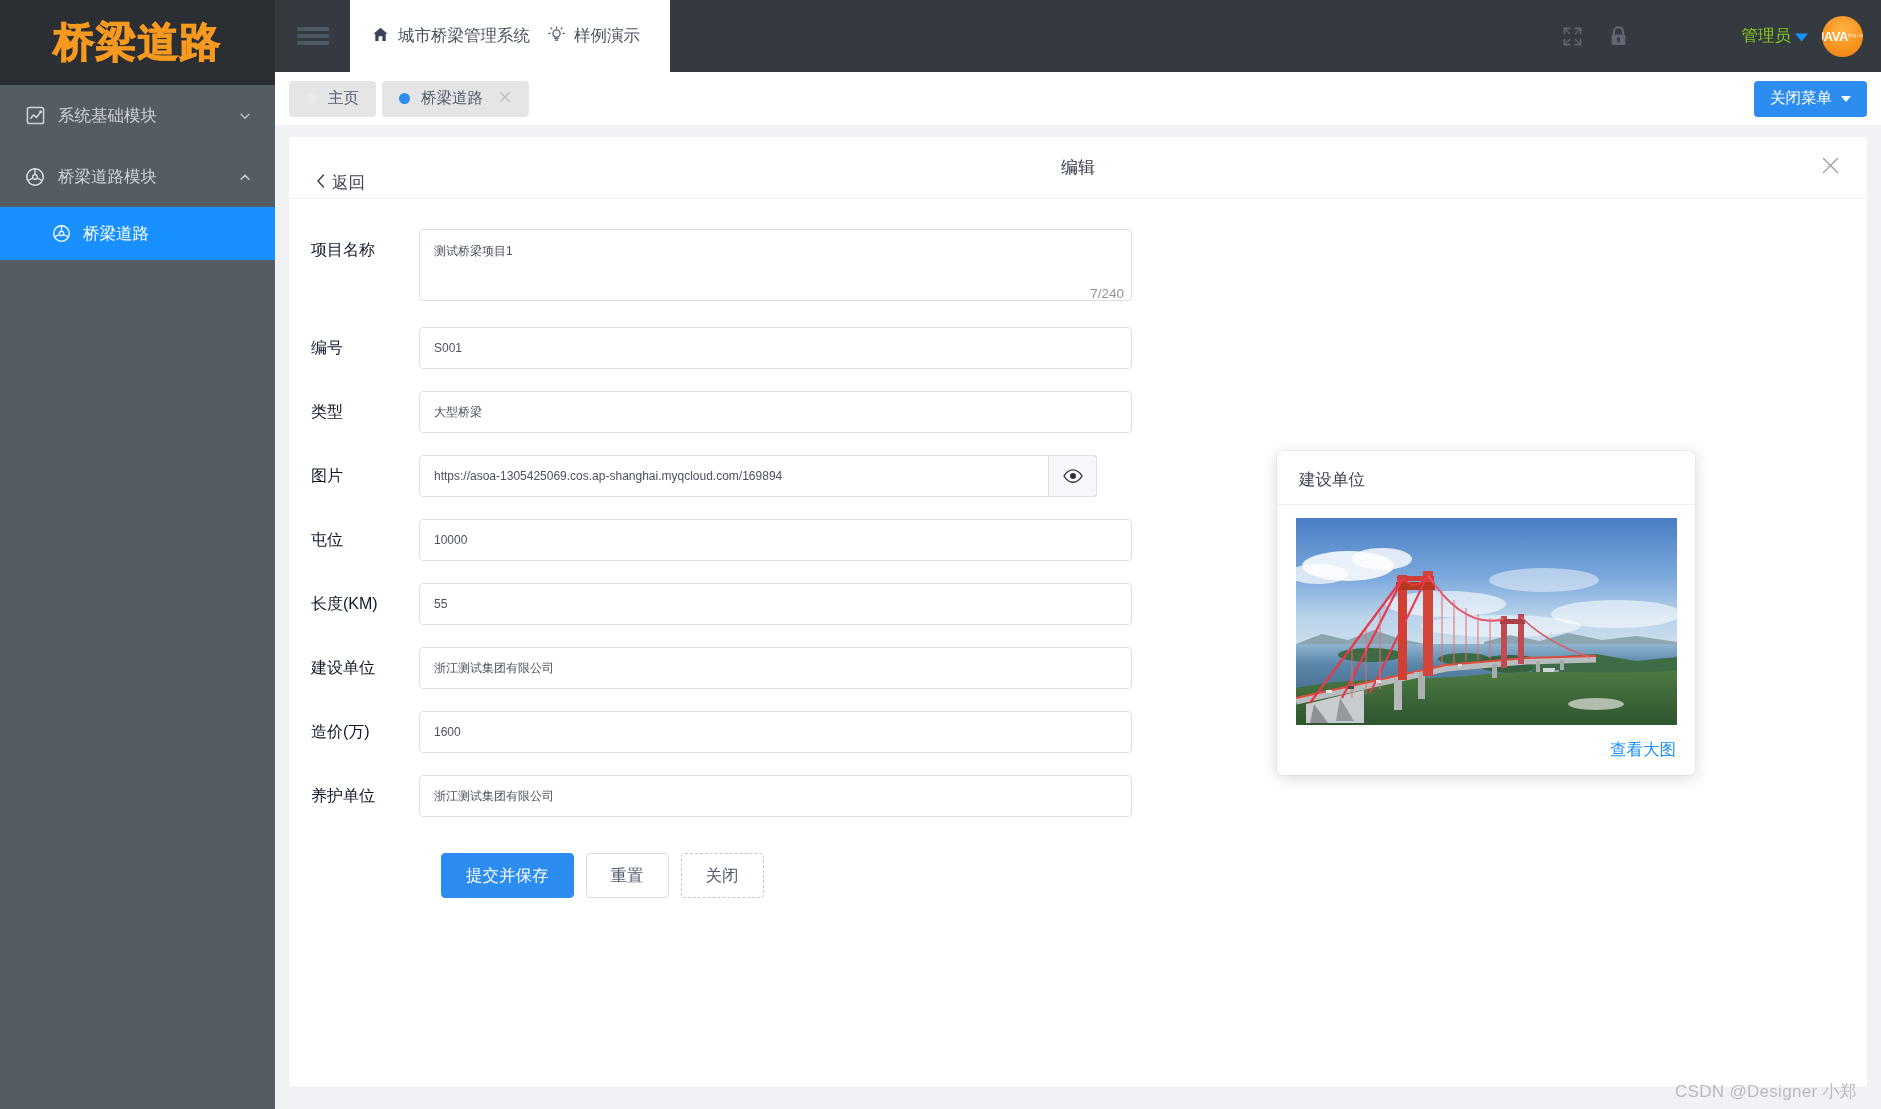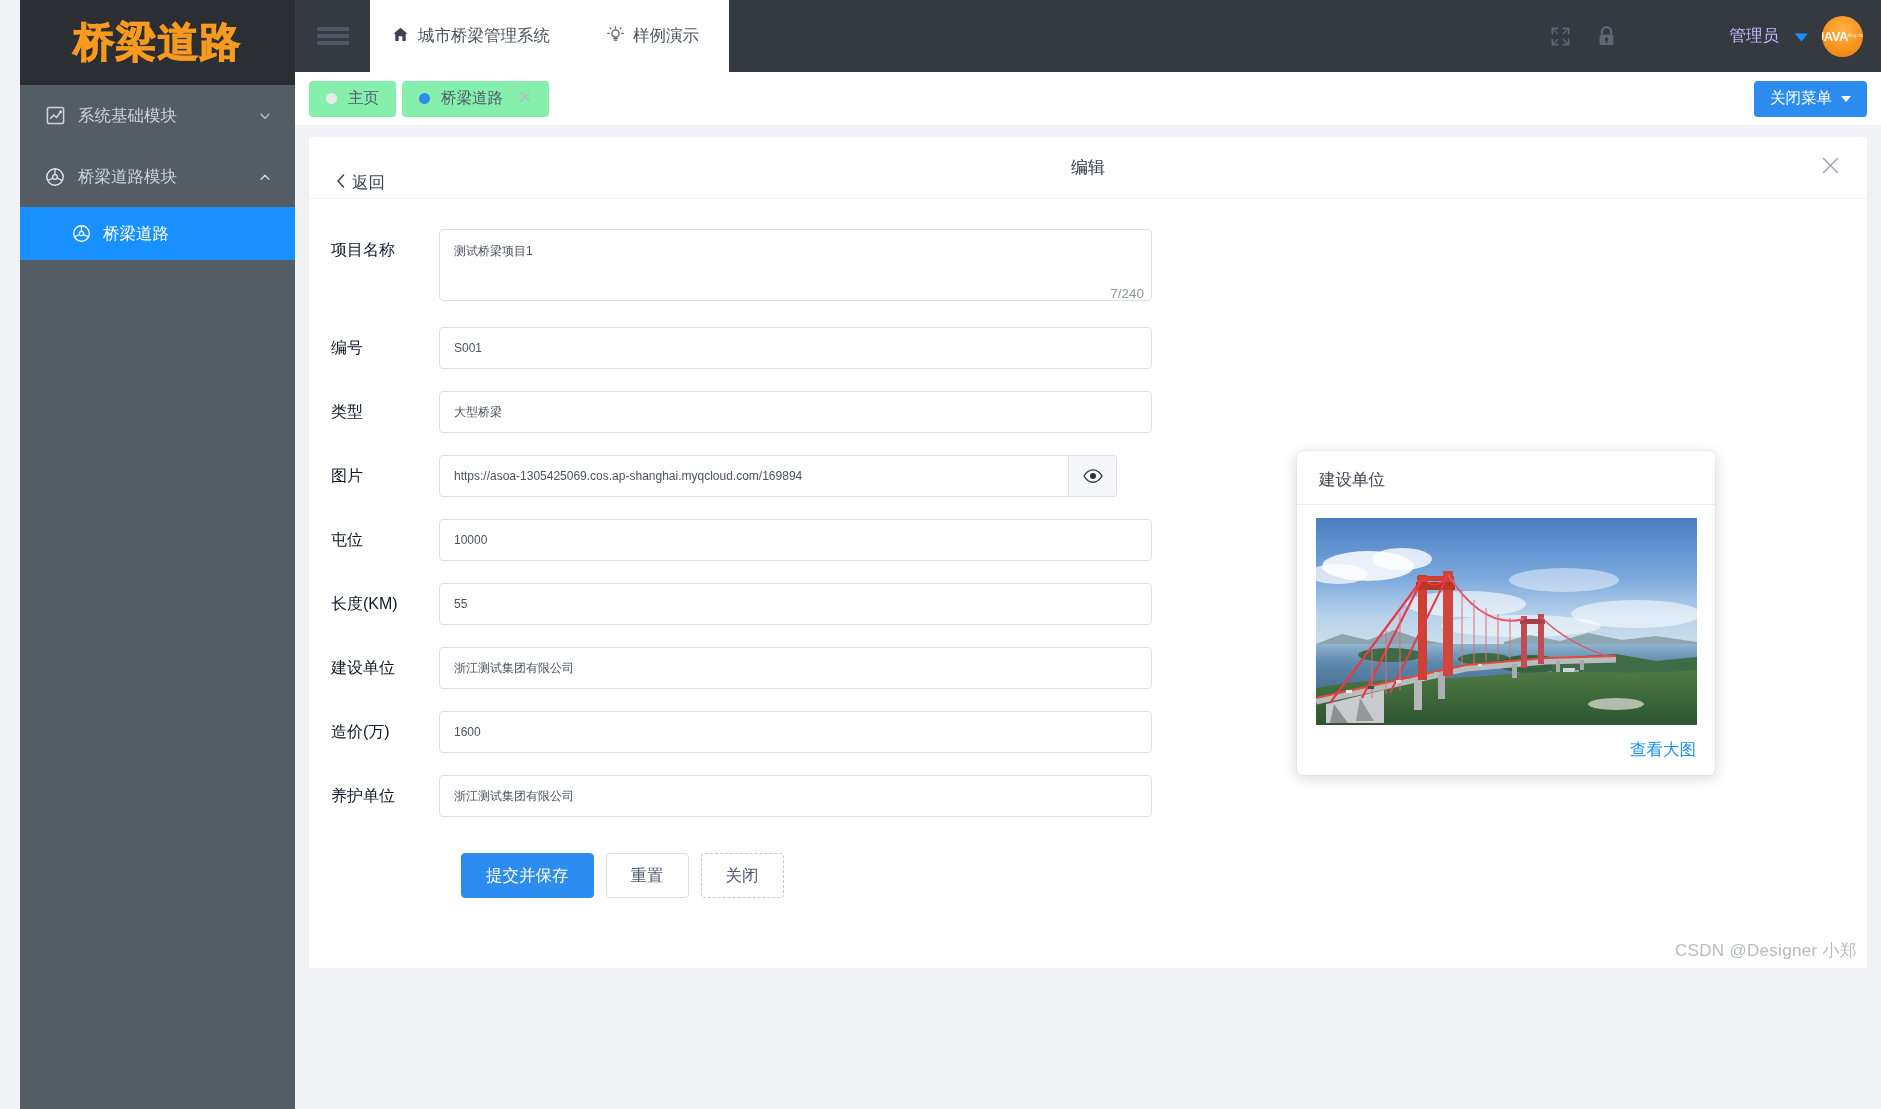--- a/index.html
+++ b/index.html
@@ -5,21 +5,21 @@
   * { box-sizing: border-box; }
   html, body {
     margin: 0; padding: 0;
     width: 1881px; height: 1109px;
     overflow: hidden;
     font-family: "Liberation Sans", "DejaVu Sans", sans-serif;
     background: #f0f2f5;
   }
 
   
-  #app { position: relative; width: 1881px; height: 968px; display: flex; padding-left: 20px; }
+  #app { position: relative; width: 1881px; height: 1109px; display: flex; }
 
   
   #sidebar {
     width: 275px; height: 1109px;
     background: #545c64;
     flex: 0 0 275px;
     position: relative;
     z-index: 5;
   }
   #brand {
@@ -85,39 +85,39 @@
   #hamburger {
     width: 75px;
     display: flex; align-items: center; justify-content: center;
     cursor: pointer;
   }
   #hamburger .bar { width: 32px; height: 4px; background: #4e5764; margin: 3px 0; border-radius: 1px; display:block;}
   #topnav {
     background: #fff;
     display: flex; align-items: center;
     padding: 0 30px 0 22px;
-    gap: 57px;
+    gap: 18px;
     height: 72px;
   }
   .topnav-item {
     display: flex; align-items: center; gap: 9px;
     color: #4a5261; font-size: 16.5px; cursor: pointer; white-space: nowrap;
   }
   #topbar-spacer { flex: 1 1 auto; }
   #topbar-right {
     display: flex; align-items: center; gap: 0px; padding-right: 18px;
   }
   .tb-icon {
     width: 46px; height: 72px;
     display: flex; align-items: center; justify-content: center;
     cursor: pointer; opacity: .8;
   }
   #admin-menu {
-    display: flex; align-items: center; gap: 16px;
-    color: #c4b5fd; font-size: 16.5px; cursor: pointer;
+    display: flex; align-items: center; gap: 4px;
+    color: #84cc16; font-size: 16.5px; cursor: pointer;
     margin-left: 100px; margin-right: 14px;
   }
   #avatar {
     width: 41px; height: 41px; border-radius: 50%;
     background: radial-gradient(circle at 50% 35%, #ffb445 0%, #f7921e 60%, #ef7b14 100%);
     display: flex; flex-direction: row; align-items: center; justify-content: center;
     color: #fff; overflow: hidden; cursor: pointer; position: relative; flex: 0 0 41px;
   }
   #avatar .av-top { font-size: 7px; line-height: 8px; letter-spacing: -.3px; color:#fff; }
   #avatar .av-main { font-size: 13px; font-weight: bold; line-height: 13px; letter-spacing: -.5px; }
@@ -127,21 +127,21 @@
   #tabbar {
     height: 53px; background: #fff;
     display: flex; align-items: center;
     padding: 0 14px 0 14px;
     flex: 0 0 53px;
     position: relative;
   }
   .tab {
     height: 36px; display: flex; align-items: center; gap: 11px;
     padding: 0 16px; border-radius: 4px; cursor: pointer;
-    font-size: 15.5px; color: #515a6e; background: #86efac;
+    font-size: 15.5px; color: #515a6e; background: #e5e5e5;
     border: 1px solid transparent;
     margin-right: 6px;
   }
   .tab .dot { width: 11px; height: 11px; border-radius: 50%; background: #e8eaec; flex:0 0 11px;}
   .tab.active .dot { background: #2d8cf0; }
   .tab .tab-close { font-size: 15px; color: #b8bcc4; margin-left: 4px; }
   #tab-spacer { flex: 1 1 auto; }
   #close-menu-btn {
     height: 36px; background: #2d8cf0; color: #fff;
     border: none; border-radius: 4px; padding: 0 16px;

